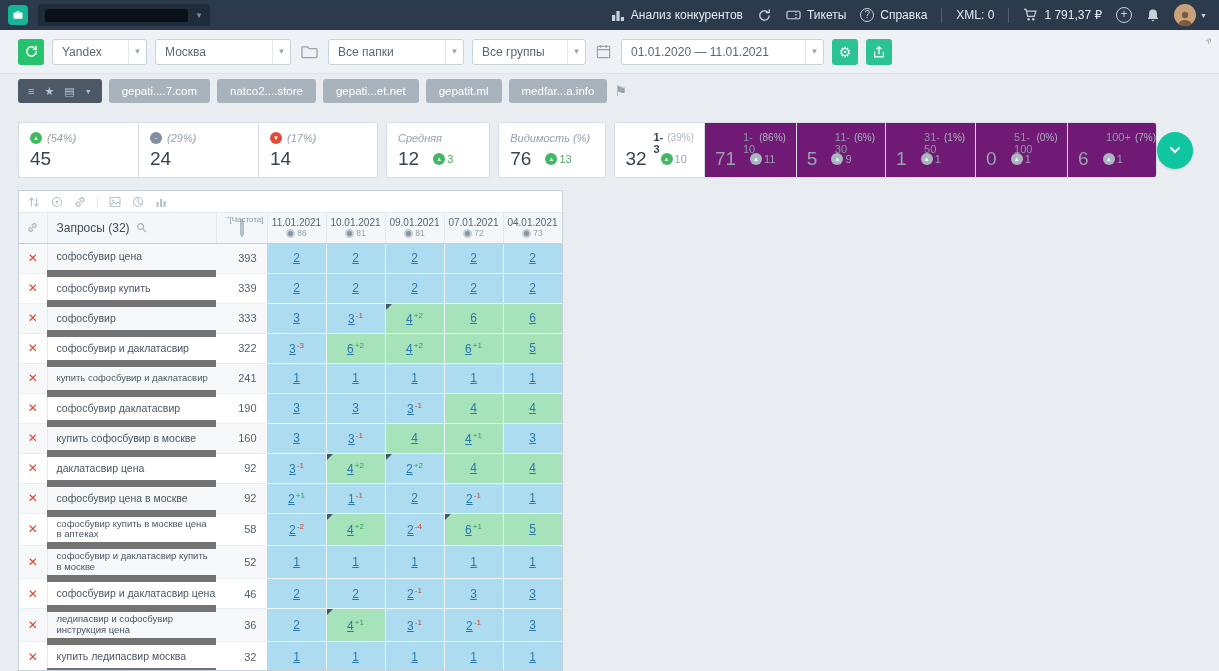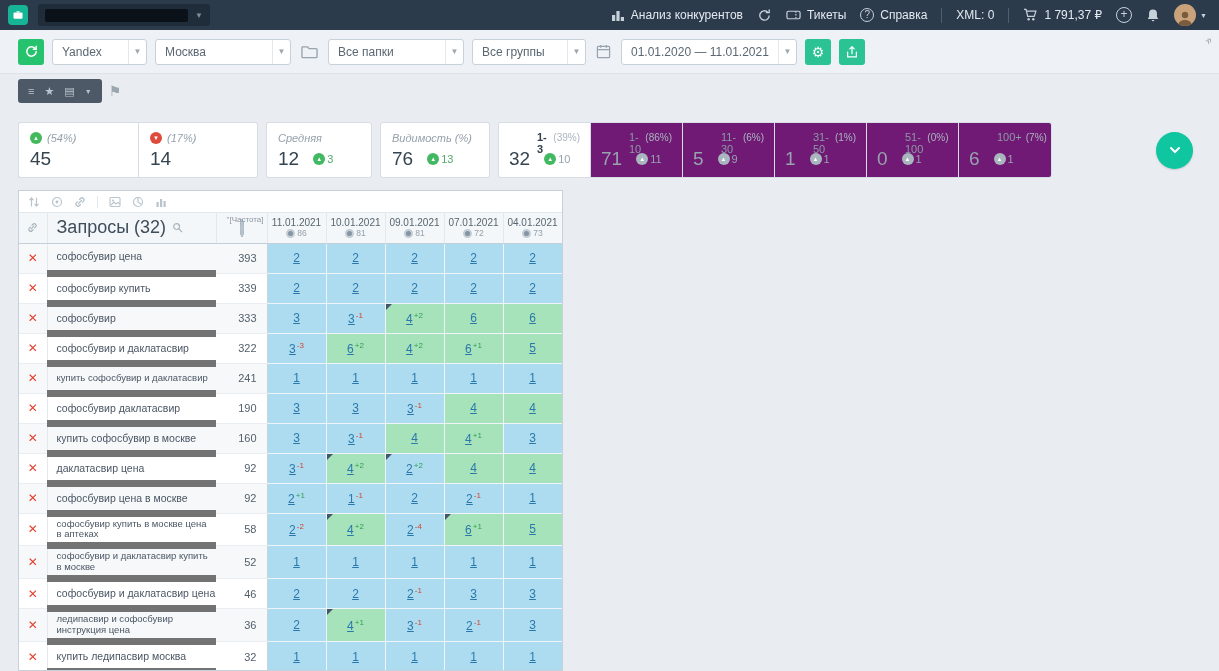--- a/index.html
+++ b/index.html
@@ -73,21 +73,21 @@
   .round-btn { margin-left:auto; margin-right:10px; width:37px; height:37px; border-radius:50%; border:none; background:#0fc6a0; display:flex; align-items:center; justify-content:center; cursor:pointer; align-self:center; box-shadow:0 1px 2px rgba(0,0,0,.15); }
 
   
   .table-wrap { margin-left:18px; width:545px; height:481px; background:#fff; border:1px solid #c7d1d9; overflow:hidden; }
   .t-toolbar { height:22px; border-bottom:1px solid #e2e9ee; display:flex; align-items:center; padding:0 9px; gap:11px; }
   .t-toolbar .ti { cursor:pointer; }
   .t-sep { width:1px; height:12px; background:#e2e9ee; }
   table { border-collapse:collapse; table-layout:fixed; width:543px; }
   thead th { height:30px; background:#f4f7f9; border-bottom:1px solid #c4cfd7; border-right:1px solid #e3eaef; font-weight:normal; vertical-align:middle; }
   th.linkcol svg { margin:0 auto; }
-  th.queries { text-align:left; padding-left:9px; font-size:18px; color:#3f4d5a; }
+  th.queries { text-align:left; padding-left:9px; font-size:12px; color:#3f4d5a; }
   th.queries .qh { display:flex; align-items:center; gap:6px; }
   th.freq { position:relative; }
   .fh-text { position:absolute; top:2px; right:3px; font-size:8px; color:#8b97a2; white-space:nowrap; }
   .fh-circle { width:10px; height:10px; border:2px solid #b7c2cb; background:#67798a; border-radius:50%; margin:8px auto 0; }
   th.date { font-size:10px; color:#57656f; text-align:center; padding-top:2px; cursor:pointer; }
   .d-metric { display:flex; justify-content:center; align-items:flex-start; gap:2px; margin-top:1px; height:11px; }
   .d-circle { width:9px; height:9px; border:2px solid #c3cdd5; background:#8494a2; border-radius:50%; }
   .d-num { font-size:8.5px; color:#95a1ac; line-height:9px; }
   tbody td { height:30px; }
   td.xcell { border-right:1px solid #e3eaef; border-bottom:1px solid #e8eef2; text-align:center; color:#e2402e; font-size:12px; font-weight:bold; cursor:pointer; }
@@ -203,21 +203,21 @@
   <div class="select" style="width:114px">
     <span class="lbl">Все группы</span>
     <span class="car">▼</span>
   </div>
   <button class="icon-btn">
     <svg width="15" height="15" viewBox="0 0 16 16" fill="none" stroke="#97a3ad" stroke-width="1.3">
         <rect x="1.5" y="2.5" width="13" height="12" rx="1"></rect>
         <path d="M1.5 6h13M5 1v3M11 1v3"></path>
       </svg>
   </button>
-  <div class="select" style="width:176px">
+  <div class="select" style="width:203px">
     <span class="lbl">01.01.2020 — 11.01.2021</span>
     <span class="car">▼</span>
   </div>
   <button class="btn-square btn-teal">
     <span>⚙</span>
   </button>
   <button class="btn-square btn-teal">
     <svg width="14" height="14" viewBox="0 0 16 16" fill="none" stroke="#fff" stroke-width="1.4" stroke-linecap="round">
         <path d="M8 10V2M8 2L5.5 4.5M8 2l2.5 2.5"></path>
         <path d="M3 8v5.5h10V8"></path>
@@ -226,31 +226,45 @@
   <span class="collapse-ic">»</span>
 </div>
 
 <div class="tabs-row">
   <div class="view-group">
     <span class="vg-ic">≡</span>
     <span class="vg-ic">★</span>
     <span class="vg-ic">▤</span>
     <span class="vg-ic" style="font-size:7px">▼</span>
   </div>
+  <div id="domain-tabs" style="display:flex;gap:7px">
+      <div class="domain-tab">gepati....7.com</div>
+      <div class="domain-tab">natco2....store</div>
+      <div class="domain-tab">gepati...et.net</div>
+      <div class="domain-tab">gepatit.ml</div>
+      <div class="domain-tab">medfar...a.info</div>
+    </div>
   <button class="flag-btn">⚑</button>
 </div>
 
 <div class="stats-row">
   <div class="sum-cards" id="summary-cards">
       <div class="card">
         <div class="top">
           <span class="badge-circle bc-up">▲</span>
           <span>(54%)</span>
         </div>
         <div class="val">45</div>
+      </div>
+      <div class="card">
+        <div class="top">
+          <span class="badge-circle bc-same">−</span>
+          <span>(29%)</span>
+        </div>
+        <div class="val">24</div>
       </div>
       <div class="card">
         <div class="top">
           <span class="badge-circle bc-down">▼</span>
           <span>(17%)</span>
         </div>
         <div class="val">14</div>
       </div>
     </div>
 

